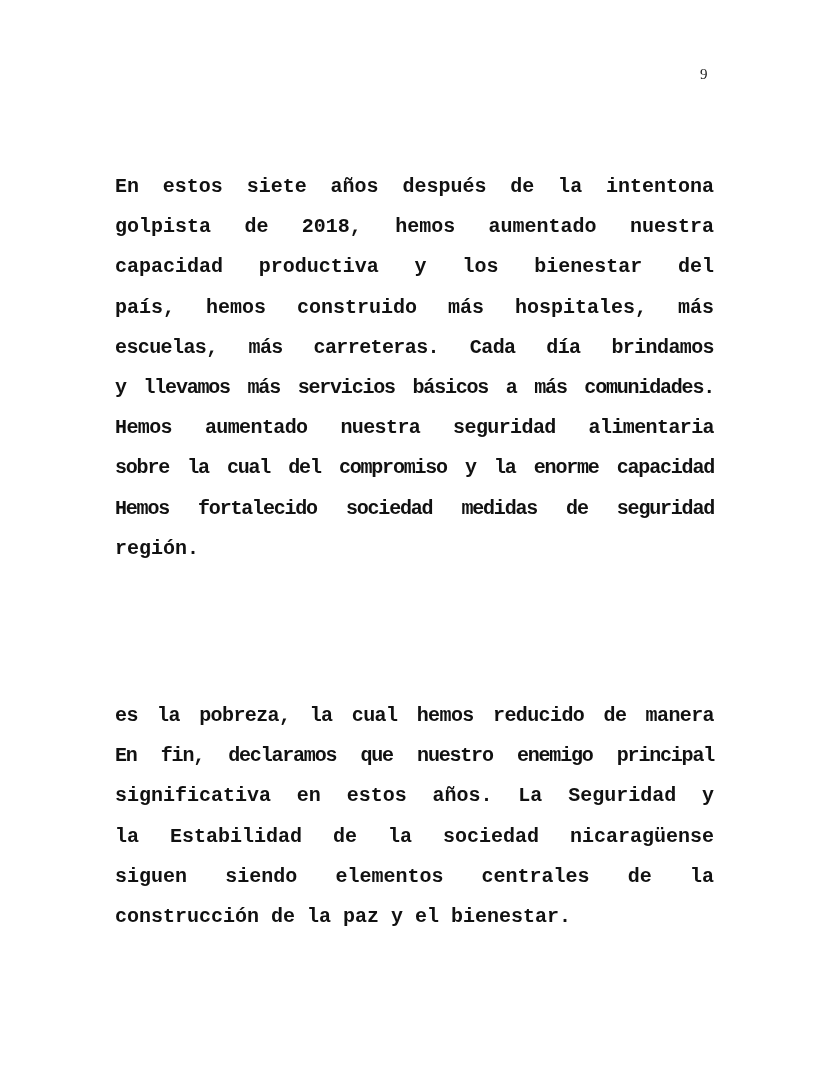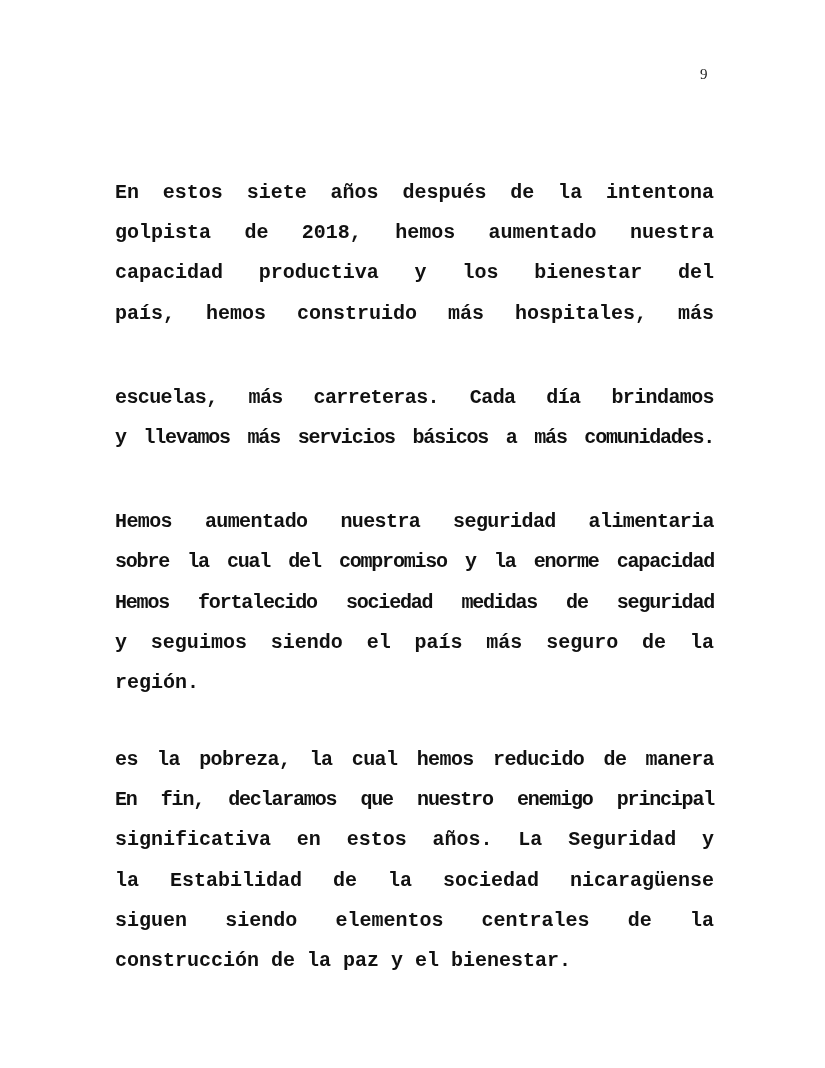--- a/index.html
+++ b/index.html
@@ -14,38 +14,37 @@
   .line {
     display: block;
     height: 40.2px; line-height: 40.2px;
     font-family: "Liberation Mono", "DejaVu Sans Mono", monospace;
     font-weight: bold; font-size: 20px; color: #111;
     text-align: justify; text-align-last: justify;
     white-space: nowrap;
   }
   .line.last { text-align-last: left; }
   .line.tight { letter-spacing: -1.2px; }
-  .line.tight2 { letter-spacing: -0.6px; margin-top: 44px; }
+  .line.tight2 { letter-spacing: -0.6px; }
 </style>
 </head>
 <body>
 
 <div class="page-number">9</div>
 
-<div class="para" style="top:173px;">
+<div class="para" style="top:167px;">
   <span class="line">En estos siete años después de la intentona</span>
   <span class="line">golpista de 2018, hemos aumentado nuestra</span>
   <span class="line">capacidad productiva y los bienestar del</span>
   <span class="line">país, hemos construido más hospitales, más</span>
   <span class="line tight2">escuelas, más carreteras. Cada día brindamos</span>
   <span class="line tight">y llevamos más servicios básicos a más comunidades.</span>
   <span class="line tight2">Hemos aumentado nuestra seguridad alimentaria</span>
   <span class="line tight">sobre la cual del compromiso y la enorme capacidad</span>
   <span class="line tight">Hemos fortalecido sociedad medidas de seguridad</span>
-  <span class="line">y seguimos siendo el país más seguro de la</span>
   <span class="line last">región.</span>
 </div>
 
 <div class="para" style="top:696px;">
   <span class="line tight2">es la pobreza, la cual hemos reducido de manera</span>
   <span class="line tight">En fin, declaramos que nuestro enemigo principal</span>
   <span class="line">significativa en estos años. La Seguridad y</span>
   <span class="line">la Estabilidad de la sociedad nicaragüense</span>
   <span class="line">siguen siendo elementos centrales de la</span>
   <span class="line last">construcción de la paz y el bienestar.</span>

